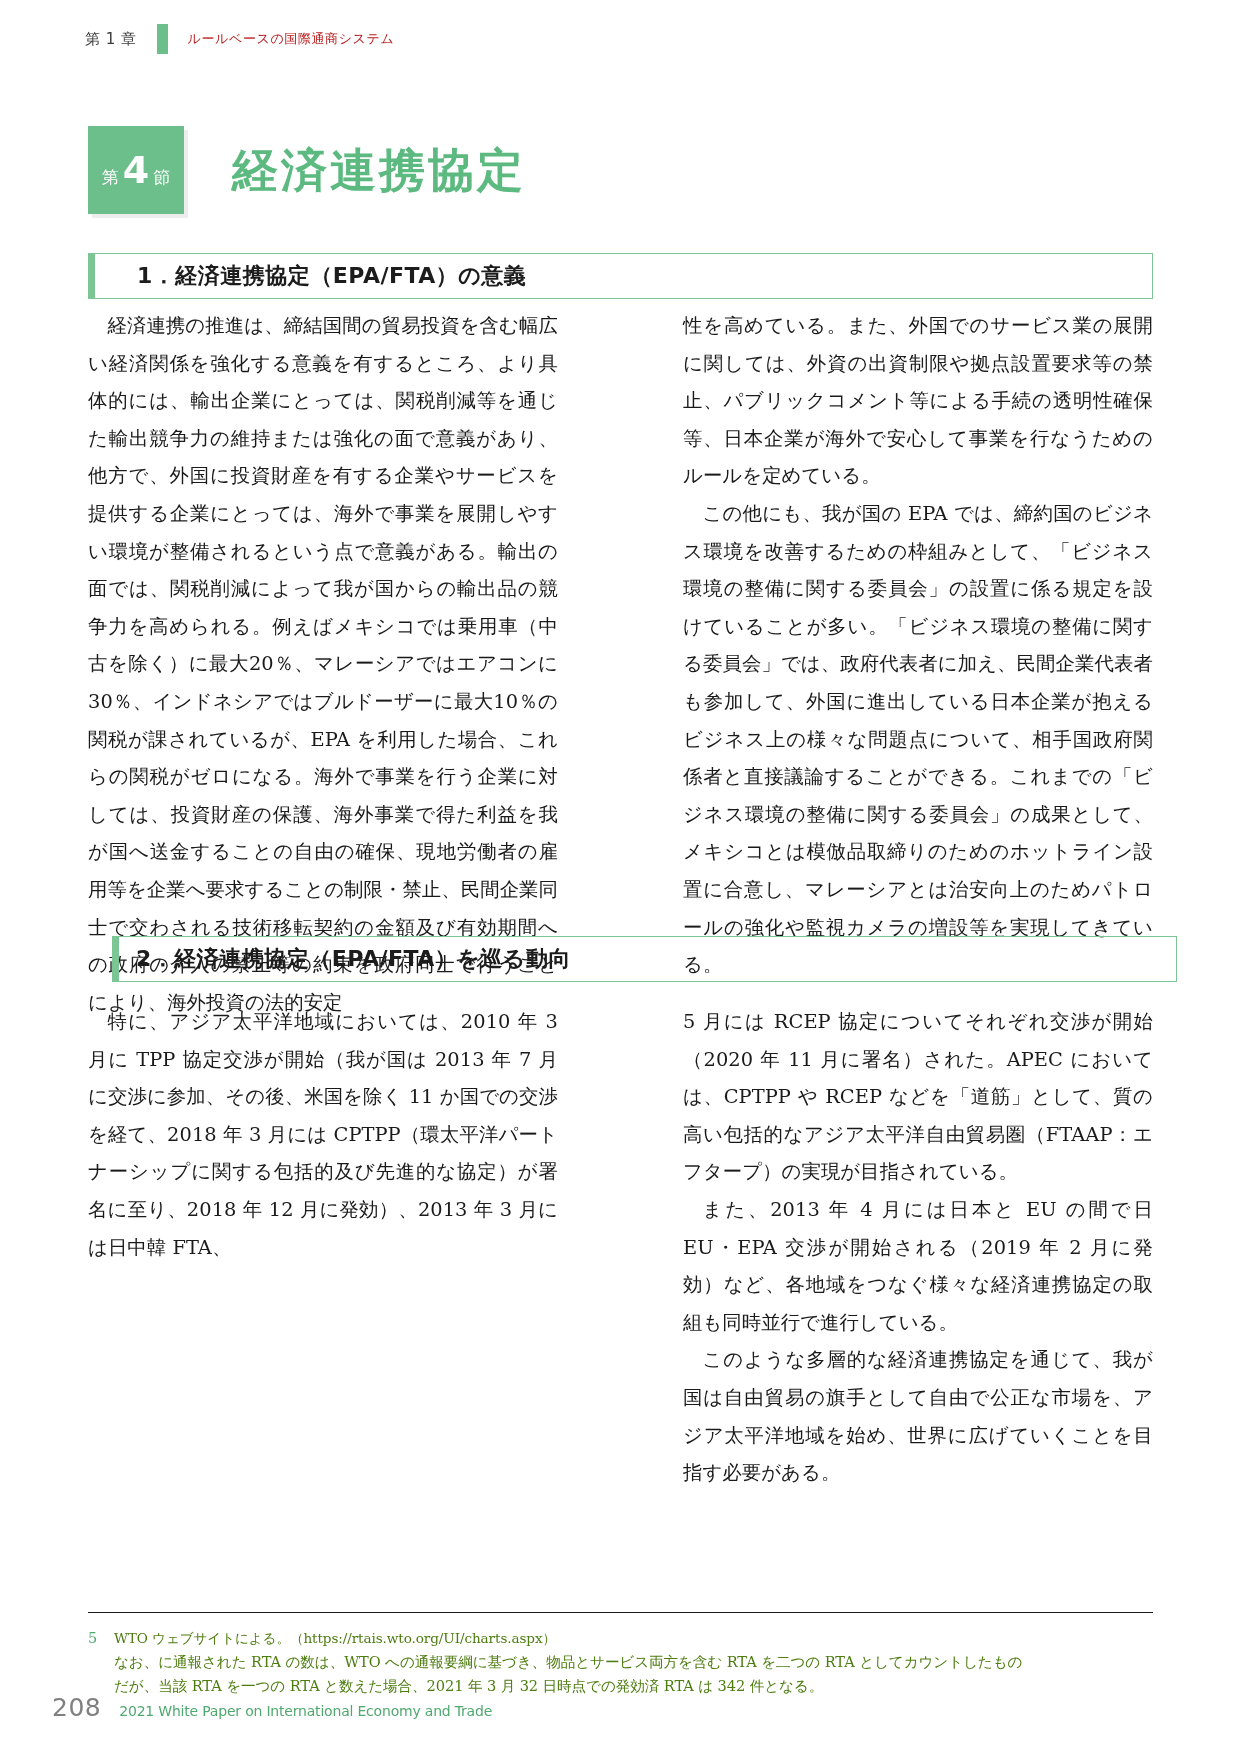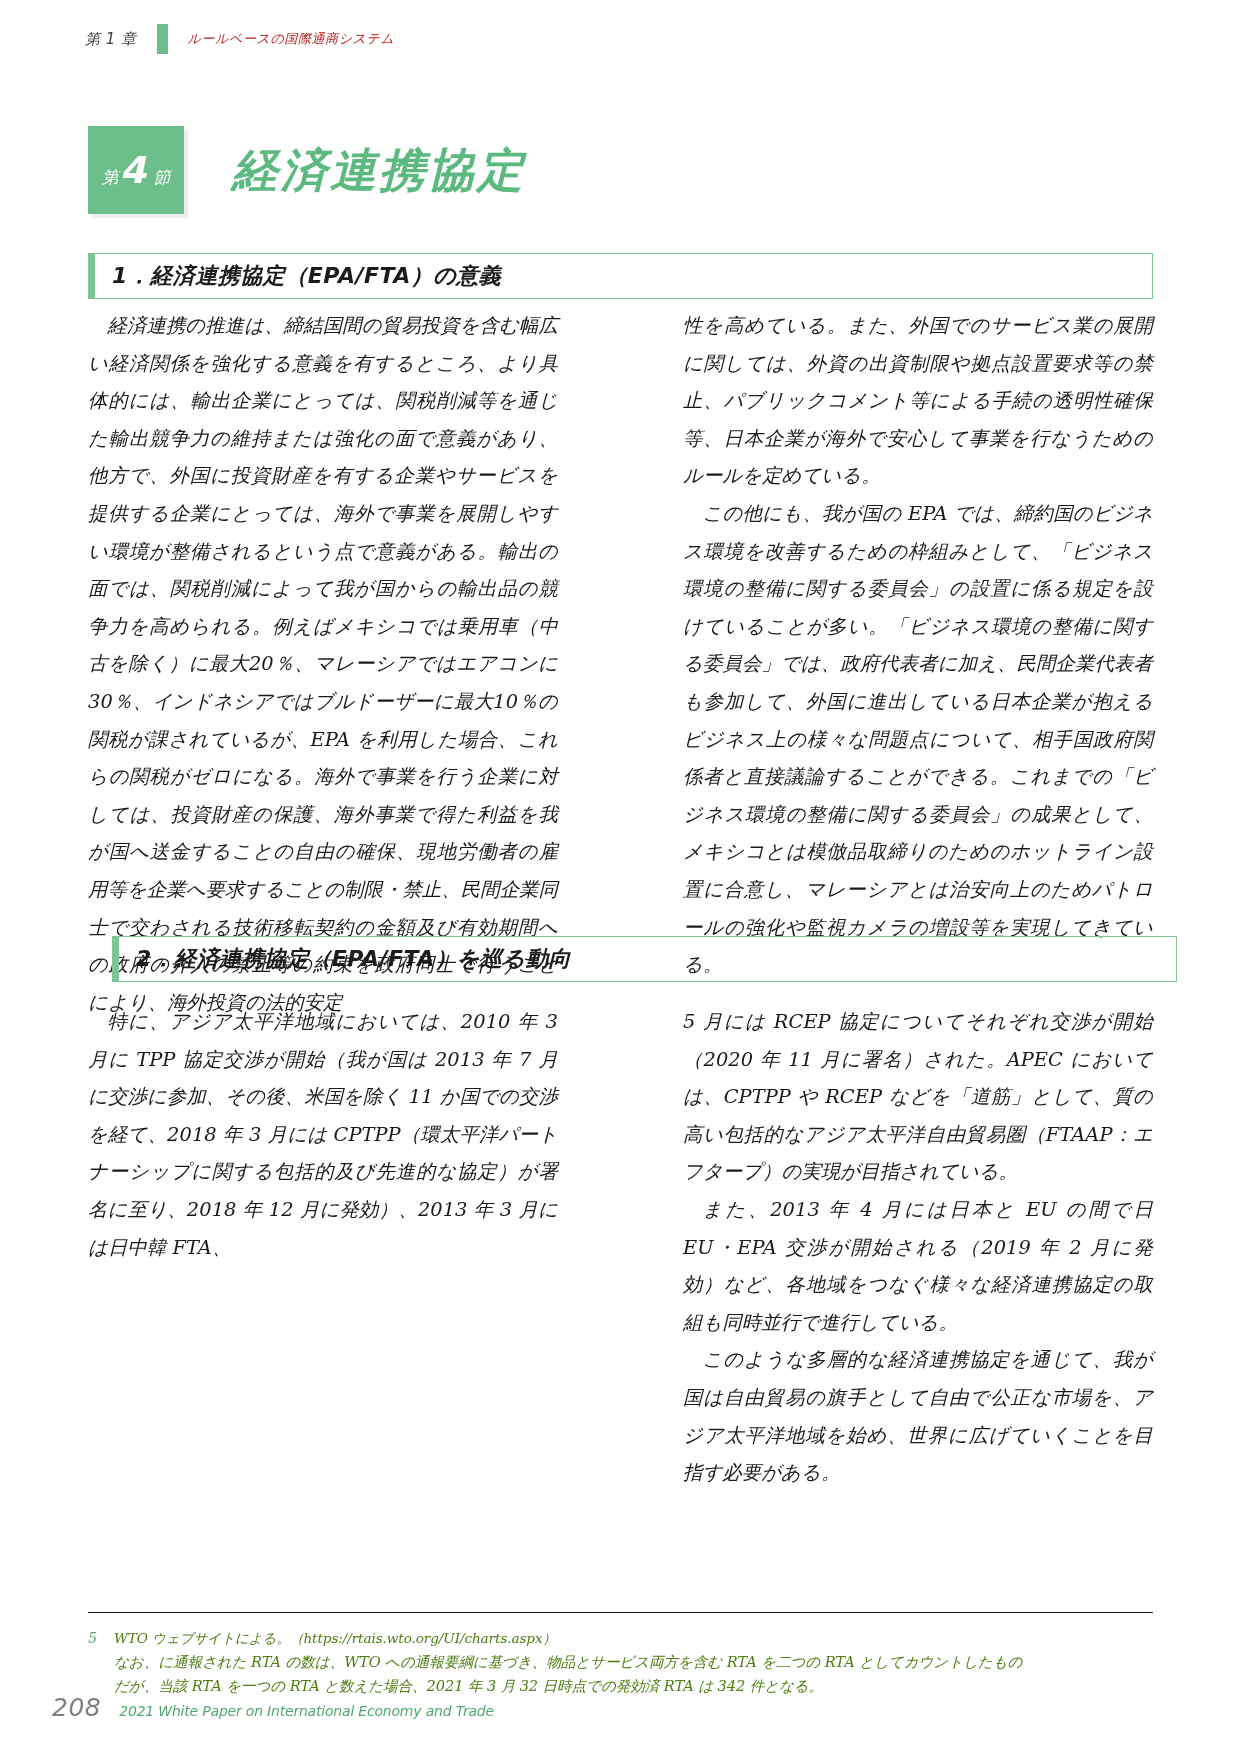--- a/index.html
+++ b/index.html
@@ -14,21 +14,20 @@
     color: #1a1a1a;
     position: relative;
     overflow: hidden;
   }
 
   .page {
     position: relative;
     width: 1241px;
     height: 1754px;
     box-sizing: border-box;
-    font-style: italic;
   }
 
   
   .running-head {
     position: absolute;
     top: 22px;
     left: 85px;
     display: flex;
     align-items: center;
     height: 34px;
@@ -109,21 +108,21 @@
   }
   .heading-box .heading-text {
     font-family: "DejaVu Sans", "Liberation Sans", sans-serif;
     font-size: 22px;
     font-weight: bold;
     color: #1c1c1c;
     padding-left: 17px;
     letter-spacing: 0.5px;
     white-space: nowrap;
   }
-  #heading-1 { top: 253px; }
+  #heading-1 { top: 253px; padding-left: 25px; }
   #heading-2 { top: 936px; margin-left: 24px; }
 
   
   .columns {
     position: absolute;
     left: 88px;
     width: 1065px;
     display: flex;
     justify-content: space-between;
   }

